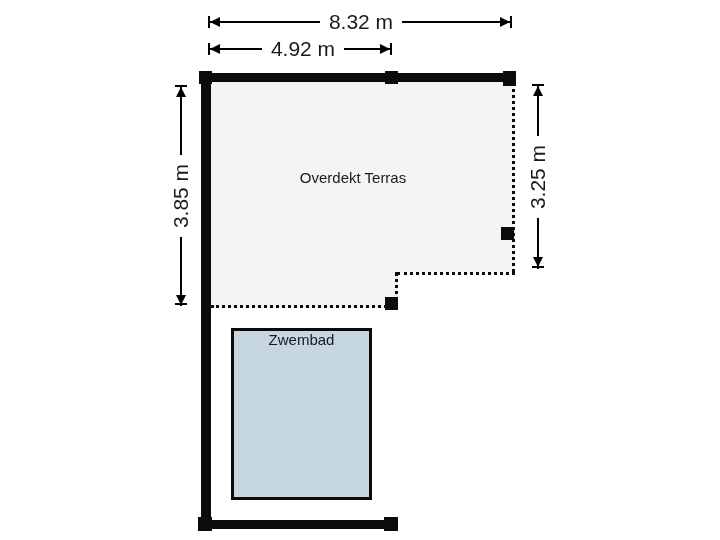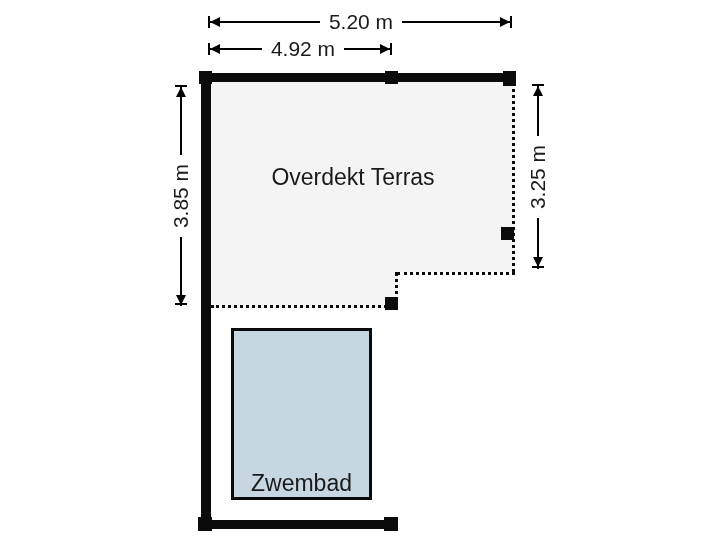--- a/index.html
+++ b/index.html
@@ -9,23 +9,23 @@
   html,body{margin:0;padding:0;background:var(--background);}
   .plan{position:relative;width:720px;height:540px;background:var(--background);
         font-family:"Liberation Sans",sans-serif;overflow:hidden;}
   .abs{position:absolute;}
   .wall,.post{background:var(--wall);z-index:3;}
   .terrace{background:var(--terrace_fill);z-index:1;box-sizing:border-box;}
   .dot-r{border-right:3px dotted var(--wall);}
   .dot-b{border-bottom:3px dotted var(--wall);}
   .dot-t{border-top:3px dotted var(--wall);}
   .room-label-wrap{display:flex;align-items:center;justify-content:center;z-index:2;}
-  .room-label{font-size:23px;color:var(--text);white-space:nowrap;}
+  .room-label{font-size:15px;color:var(--text);white-space:nowrap;}
   .pool{background:var(--pool_fill);border:3px solid var(--wall);box-sizing:border-box;
-        display:flex;align-items:flex-end;justify-content:center;z-index:2;}
+        display:flex;align-items:flex-start;justify-content:center;z-index:2;}
   .dline{background:var(--dim_line);z-index:4;}
   .tick{background:var(--dim_line);z-index:4;}
   .arr{width:0;height:0;z-index:4;}
   .arr-left{border-top:5px solid transparent;border-bottom:5px solid transparent;border-right:10px solid var(--dim_line);}
   .arr-right{border-top:5px solid transparent;border-bottom:5px solid transparent;border-left:10px solid var(--dim_line);}
   .arr-up{border-left:5px solid transparent;border-right:5px solid transparent;border-bottom:10px solid var(--dim_line);}
   .arr-down{border-left:5px solid transparent;border-right:5px solid transparent;border-top:10px solid var(--dim_line);}
   .dim-label{background:var(--label_bg);border-radius:7px;font-size:21px;line-height:26px;
              text-align:center;color:var(--text);white-space:nowrap;z-index:5;}
   .rot{transform:rotate(-90deg);}
@@ -57,21 +57,21 @@
   <div class="abs pool" style="left:231px;top:328px;width:141px;height:172px;">
     <span class="room-label">Zwembad</span>
   </div>
 
   <div>
     <div class="abs dline" style="left:209px;top:21px;width:303px;height:2px;"></div>
     <div class="abs tick" style="left:208px;top:16px;width:2px;height:12px;"></div>
     <div class="abs tick" style="left:510px;top:16px;width:2px;height:12px;"></div>
     <div class="abs arr arr-left" style="left:210px;top:17px;"></div>
     <div class="abs arr arr-right" style="left:500px;top:17px;"></div>
-    <div class="abs dim-label" style="left:320px;top:9px;width:82px;height:26px;">5.20 m</div>
+    <div class="abs dim-label" style="left:320px;top:9px;width:82px;height:26px;">8.32 m</div>
   </div>
 
   <div>
     <div class="abs dline" style="left:209px;top:48px;width:183px;height:2px;"></div>
     <div class="abs tick" style="left:208px;top:43px;width:2px;height:12px;"></div>
     <div class="abs tick" style="left:390px;top:43px;width:2px;height:12px;"></div>
     <div class="abs arr arr-left" style="left:210px;top:44px;"></div>
     <div class="abs arr arr-right" style="left:380px;top:44px;"></div>
     <div class="abs dim-label" style="left:262px;top:36px;width:82px;height:26px;">4.92 m</div>
   </div>

